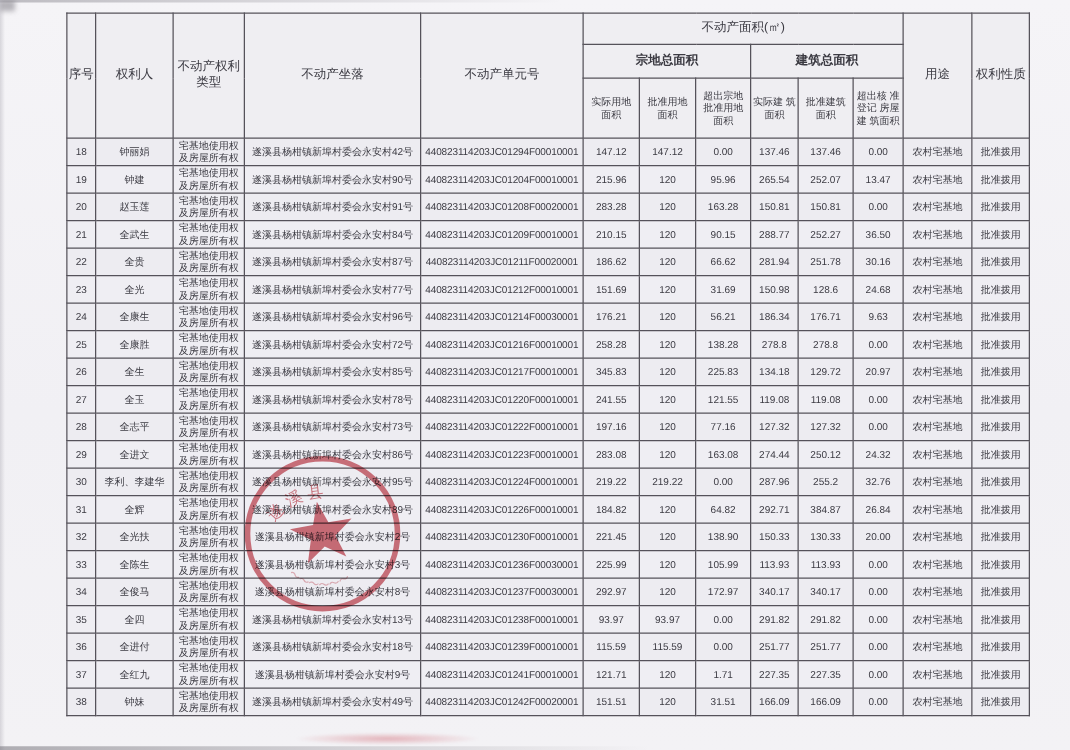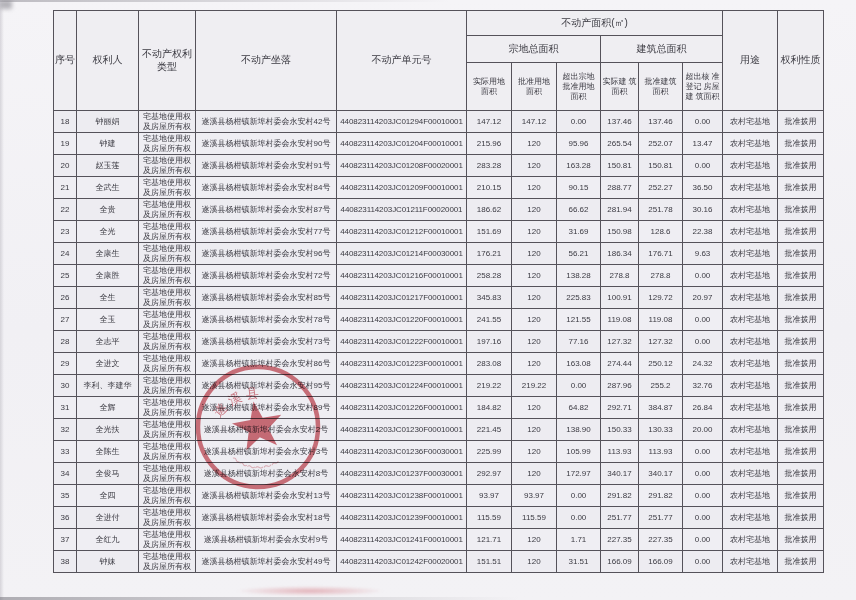--- a/index.html
+++ b/index.html
@@ -28,21 +28,21 @@
   }
   .reg th,.reg td{
     border:1px solid #55525a;
     font-weight:normal;
     text-align:center;vertical-align:middle;
     padding:0 1px;overflow:hidden;
     background:#edecf1;
   }
   .reg thead th{font-size:10px;line-height:1.25;background:#efeef2;}
   .reg thead tr.h1 th{height:24px;}
-  .reg thead tr.h2 th{height:26px;}
+  .reg thead tr.h2 th{height:26px;font-weight:bold;}
   .reg thead tr.h3 th{height:47px;font-size:8px;}
   .reg tbody td{height:21px;font-size:8px;line-height:1.15;}
   .reg tbody tr:nth-child(even) td{background:#efeef3;}
   .col-no{font-size:8px;}
   .col-unit_no{font-size:7.6px;letter-spacing:-0.1px;white-space:nowrap;}
   .col-location{font-size:8px;}
   .col-right_type{font-size:7.8px;margin-left:17px;}
   .reg tbody td.num{white-space:nowrap;}
 
   
@@ -191,21 +191,21 @@
           <td class="col-no">23</td>
           <td class="col-owner">全光</td>
           <td class="col-right_type">宅基地使用权及房屋所有权</td>
           <td class="col-location">遂溪县杨柑镇新埠村委会永安村77号</td>
           <td class="col-unit_no">440823114203JC01212F00010001</td>
           <td class="col-actual_land num">151.69</td>
           <td class="col-approved_land num">120</td>
           <td class="col-excess_land num">31.69</td>
           <td class="col-actual_building num">150.98</td>
           <td class="col-approved_building num">128.6</td>
-          <td class="col-excess_building num">22.38</td>
+          <td class="col-excess_building num">24.68</td>
           <td class="col-use">农村宅基地</td>
           <td class="col-right_nature">批准拨用</td>
         </tr>
         <tr>
           <td class="col-no">24</td>
           <td class="col-owner">全康生</td>
           <td class="col-right_type">宅基地使用权及房屋所有权</td>
           <td class="col-location">遂溪县杨柑镇新埠村委会永安村96号</td>
           <td class="col-unit_no">440823114203JC01214F00030001</td>
           <td class="col-actual_land num">176.21</td>
@@ -234,21 +234,21 @@
         </tr>
         <tr>
           <td class="col-no">26</td>
           <td class="col-owner">全生</td>
           <td class="col-right_type">宅基地使用权及房屋所有权</td>
           <td class="col-location">遂溪县杨柑镇新埠村委会永安村85号</td>
           <td class="col-unit_no">440823114203JC01217F00010001</td>
           <td class="col-actual_land num">345.83</td>
           <td class="col-approved_land num">120</td>
           <td class="col-excess_land num">225.83</td>
-          <td class="col-actual_building num">100.91</td>
+          <td class="col-actual_building num">134.18</td>
           <td class="col-approved_building num">129.72</td>
           <td class="col-excess_building num">20.97</td>
           <td class="col-use">农村宅基地</td>
           <td class="col-right_nature">批准拨用</td>
         </tr>
         <tr>
           <td class="col-no">27</td>
           <td class="col-owner">全玉</td>
           <td class="col-right_type">宅基地使用权及房屋所有权</td>
           <td class="col-location">遂溪县杨柑镇新埠村委会永安村78号</td>

